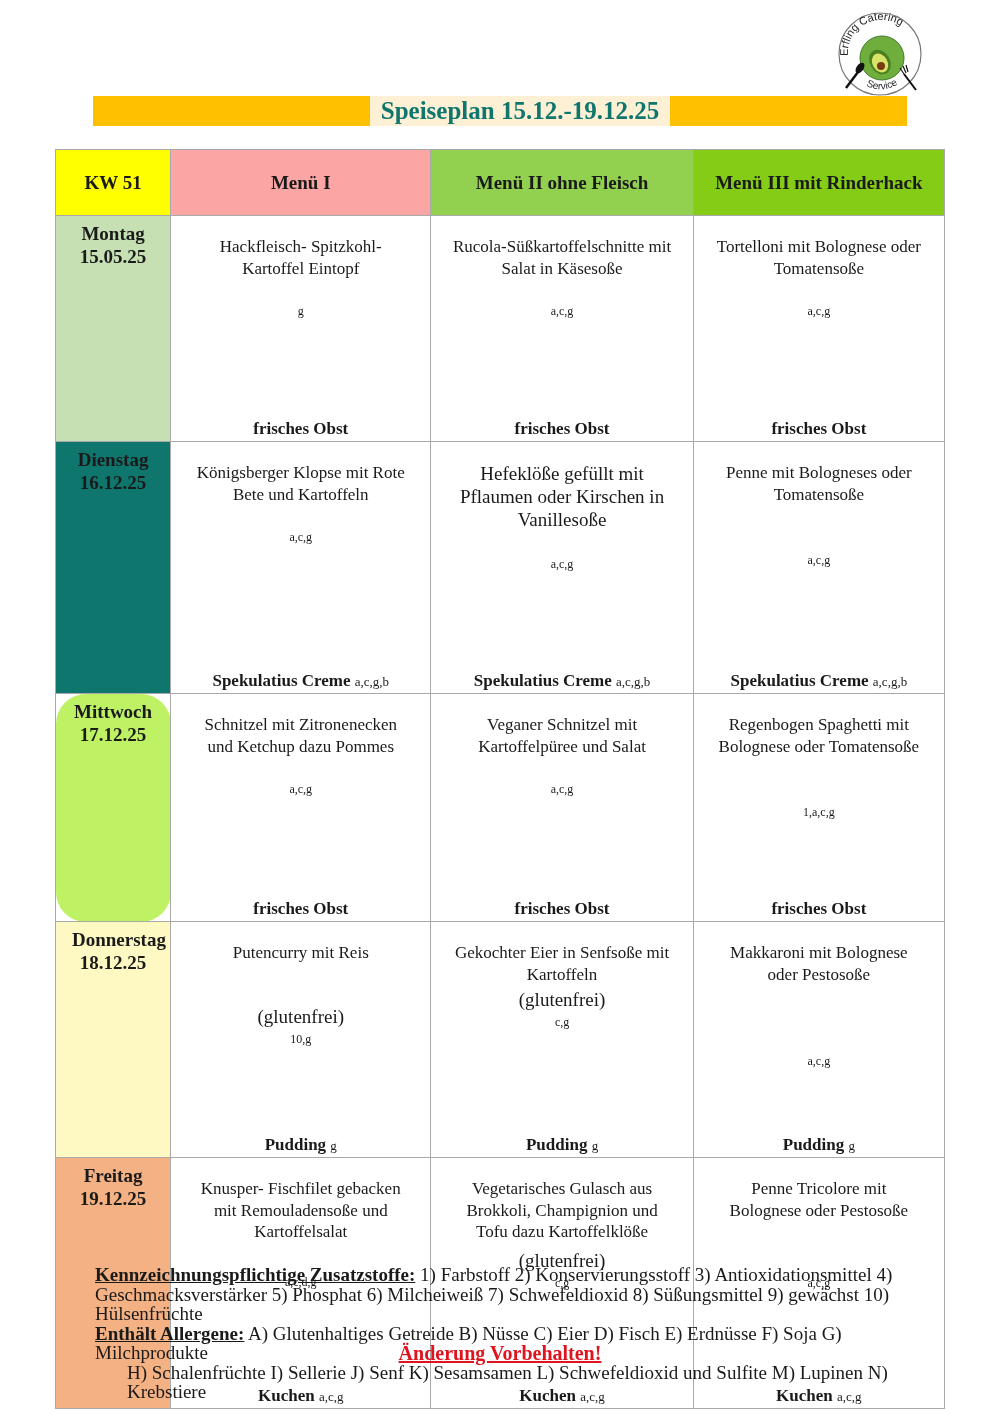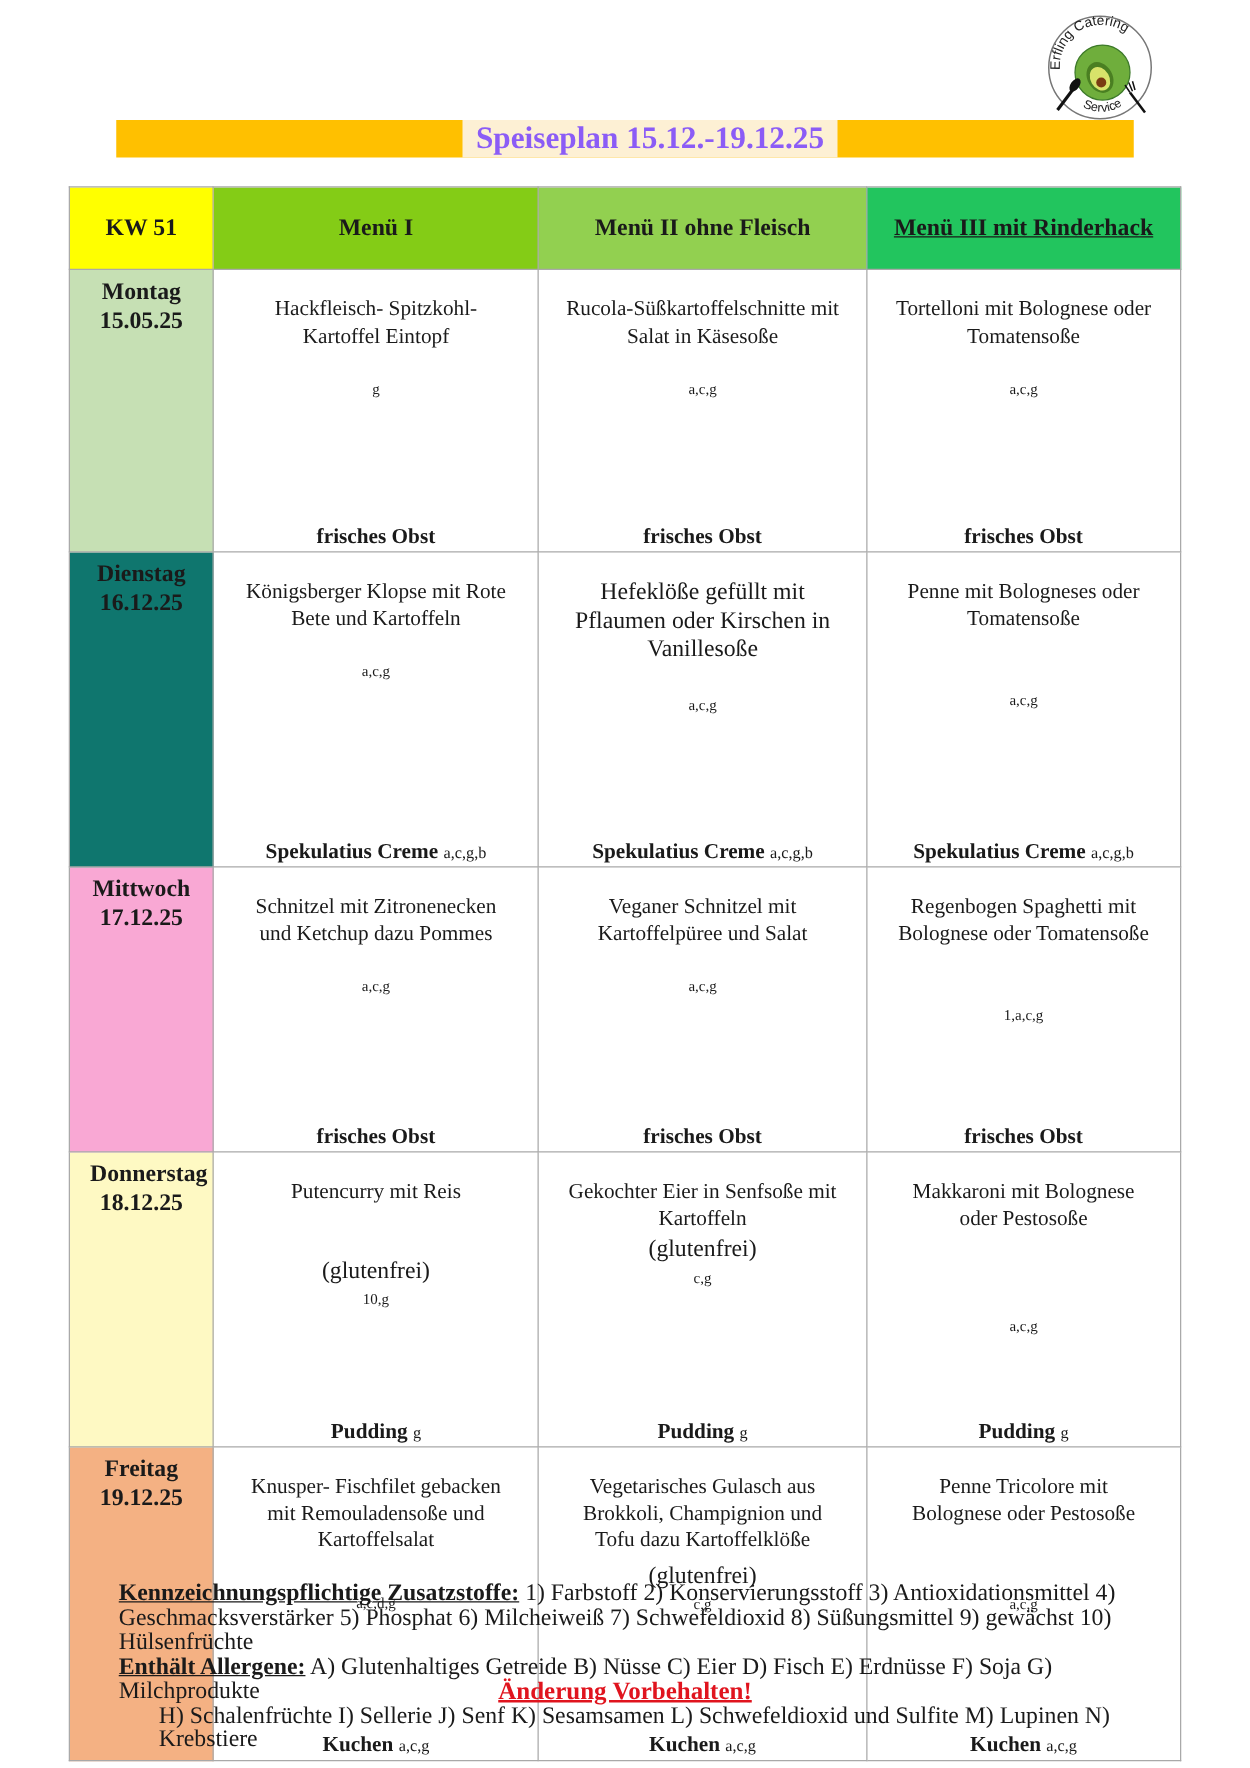--- a/index.html
+++ b/index.html
@@ -7,21 +7,21 @@
          font-family: "Liberation Serif", "DejaVu Serif", serif; color: #1a1a1a; }
 
   
   .logo { position: absolute; left: 836px; top: 10px; width: 88px; height: 88px; }
 
   
   .title-bar { position: absolute; left: 93px; top: 96px; width: 814px; height: 30px;
                background: #ffc000; }
   .title-text { position: absolute; left: 370px; top: 96px; height: 30px; width: 300px;
                 background: #fdf0d4; text-align: center; font-weight: bold;
-                font-size: 25px; line-height: 30px; color: #8b5cf6; }
+                font-size: 25px; line-height: 30px; color: #0f766e; }
 
   
   .menu-table { position: absolute; left: 55px; top: 149px; width: 890px;
                 border-collapse: collapse; table-layout: fixed; }
   .menu-table th, .menu-table td { border: 1px solid #a9a9a9; padding: 16px; vertical-align: top; }
   .menu-table th { height: 33px; font-size: 19px; font-weight: bold; text-align: center;
                    vertical-align: middle; color: #1a1a1a; }
   .col-day { width: 115px; }
   .col-m1 { width: 260px; }
   .col-m2 { width: 262px; }
@@ -79,23 +79,23 @@
 <table class="menu-table">
   <colgroup>
     <col class="col-day">
       <col class="col-m1">
       <col class="col-m2">
       <col class="col-m3">
   </colgroup>
   <thead>
     <tr>
       <th style="background: rgb(255, 255, 0);">KW 51</th>
-      <th style="background: #84cc16;">Menü I</th>
+      <th style="background: #fca5a5;">Menü I</th>
       <th style="background: rgb(146, 208, 80);">Menü II ohne Fleisch</th>
-      <th style="background: #22c55e; text-decoration: underline;">Menü III mit Rinderhack</th>
+      <th style="background: #84cc16;">Menü III mit Rinderhack</th>
     </tr>
   </thead>
   <tbody id="menu-body">
       <tr style="height: 203px;">
         <td class="day-cell" style="background: rgb(198, 224, 180); height: 203px;">
           <div>Montag</div>
           <div>15.05.25</div>
         </td>
         <td class="meal-cell">
           <span class="dish">Hackfleisch- Spitzkohl-Kartoffel Eintopf</span>
@@ -128,21 +128,21 @@
           <span class="codes" style="top:115px">a,c,g</span>
           <span class="dessert"><span>Spekulatius Creme</span> <span class="dcodes">a,c,g,b</span></span>
         </td>
         <td class="meal-cell">
           <span class="dish">Penne mit Bologneses oder Tomatensoße</span>
           <span class="codes" style="top:111px">a,c,g</span>
           <span class="dessert"><span>Spekulatius Creme</span> <span class="dcodes">a,c,g,b</span></span>
         </td>
       </tr>
       <tr style="height: 205px;">
-        <td class="day-cell" style="background: #f9a8d4; height: 205px;">
+        <td class="day-cell" style="background: #bef264; height: 205px; border-radius: 30px;">
           <div>Mittwoch</div>
           <div>17.12.25</div>
         </td>
         <td class="meal-cell">
           <span class="dish">Schnitzel mit Zitronenecken und Ketchup dazu Pommes</span>
           <span class="codes" style="top:88px">a,c,g</span>
           <span class="dessert"><span>frisches Obst</span></span>
         </td>
         <td class="meal-cell">
           <span class="dish">Veganer Schnitzel mit Kartoffelpüree und Salat</span>

